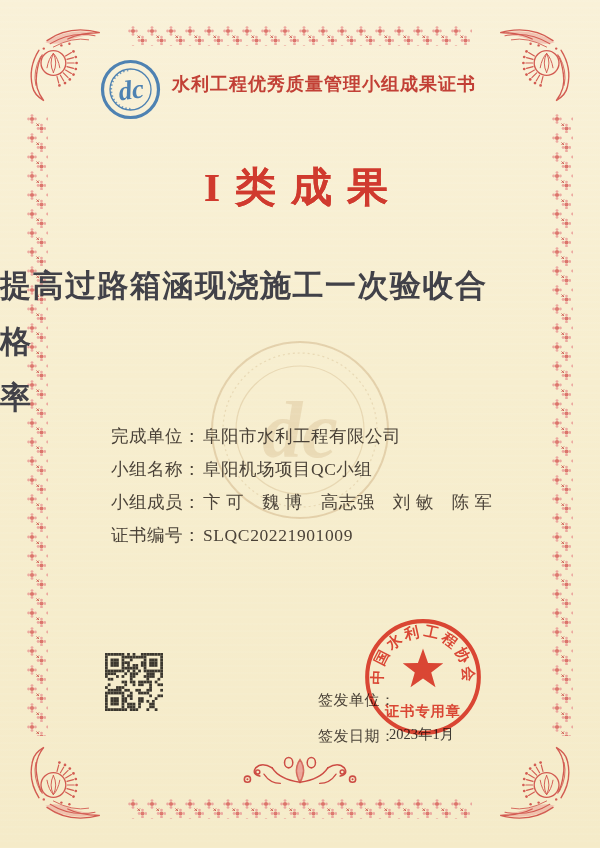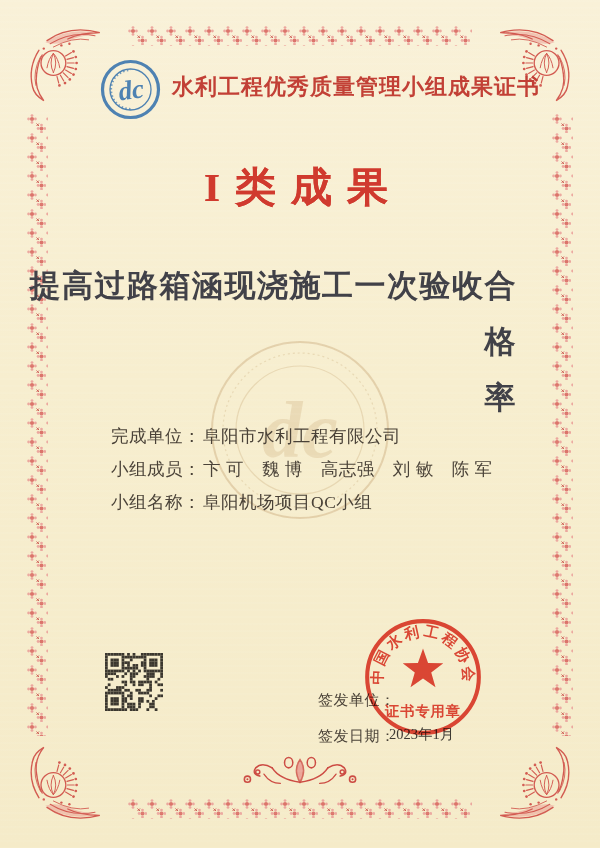--- a/index.html
+++ b/index.html
@@ -12,27 +12,27 @@
   
   .band{position:absolute;z-index:1;opacity:.92;}
   
   .corner{position:absolute;width:80px;height:80px;z-index:1;}
   .corner.tr{transform:scaleX(-1);}
   .corner.bl{transform:scaleY(-1);}
   .corner.br{transform:scale(-1,-1);}
   
   .logo{position:absolute;left:99px;top:58px;width:63px;height:63px;z-index:2;}
   .header-title{position:absolute;left:172px;top:72px;width:340px;z-index:2;
-        font-size:22px;font-weight:bold;color:#c24036;letter-spacing:1px;white-space:nowrap;}
+        font-size:18px;font-weight:bold;color:#c24036;letter-spacing:1px;white-space:nowrap;}
   
   .grade{position:absolute;left:0;top:160px;width:592px;z-index:2;text-align:center;
         font-size:41px;font-weight:bold;color:#d03a2e;letter-spacing:15px;padding-left:15px;box-sizing:border-box;
         font-family:"Liberation Serif",serif;text-shadow:0 0 .5px #d03a2e;}
   
-  .ach-title{position:absolute;left:0;top:258px;width:517px;z-index:2;text-align:right;
+  .ach-title{position:absolute;left:0;top:258px;width:517px;z-index:2;text-align:left;
         font-family:"Liberation Sans",sans-serif;font-weight:bold;color:#414148;
         font-size:31px;letter-spacing:1.5px;line-height:56px;}
   
   .fields{position:absolute;left:80px;top:427px;width:470px;z-index:2;color:#4a4238;
         font-size:17.5px;line-height:18px;}
   .frow{display:flex;margin-bottom:15px;white-space:nowrap;}
   .flabel{width:92px;flex:0 0 92px;letter-spacing:.5px;margin-left:31px;}
   .fvalue{letter-spacing:.5px;font-family:Liberation Serif, serif;}
   .members{letter-spacing:.5px;}
   .certnum{font-family:"Liberation Serif",serif;letter-spacing:.6px;}
@@ -179,26 +179,30 @@
     <div>提高过路箱涵现浇施工一次验收合格</div>
     <div>率</div>
   </div>
 
   <div class="fields">
     <div class="frow">
       <span class="flabel">完成单位：</span>
       <span class="fvalue">阜阳市水利工程有限公司</span>
     </div>
     <div class="frow">
+      <span class="flabel">小组名称：</span>
+      <span class="fvalue">阜阳机场项目QC小组</span>
+    </div>
+    <div class="frow">
       <span class="flabel">小组成员：</span>
       <span class="fvalue members">卞 可　魏 博　高志强　刘 敏　陈 军</span>
     </div>
     <div class="frow">
-      <span class="flabel">小组名称：</span>
-      <span class="fvalue">阜阳机场项目QC小组</span>
+      <span class="flabel">证书编号：</span>
+      <span class="fvalue certnum">SLQC20221901009</span>
     </div>
   </div>
 
   <svg class="qr" id="qr" viewBox="0 0 58 58">
       <g fill="#3b372f">
         <rect x="0.00" y="0.00" width="2.76" height="2.76"></rect>
         <rect x="2.76" y="0.00" width="2.76" height="2.76"></rect>
         <rect x="5.52" y="0.00" width="2.76" height="2.76"></rect>
         <rect x="8.29" y="0.00" width="2.76" height="2.76"></rect>
         <rect x="11.05" y="0.00" width="2.76" height="2.76"></rect>

